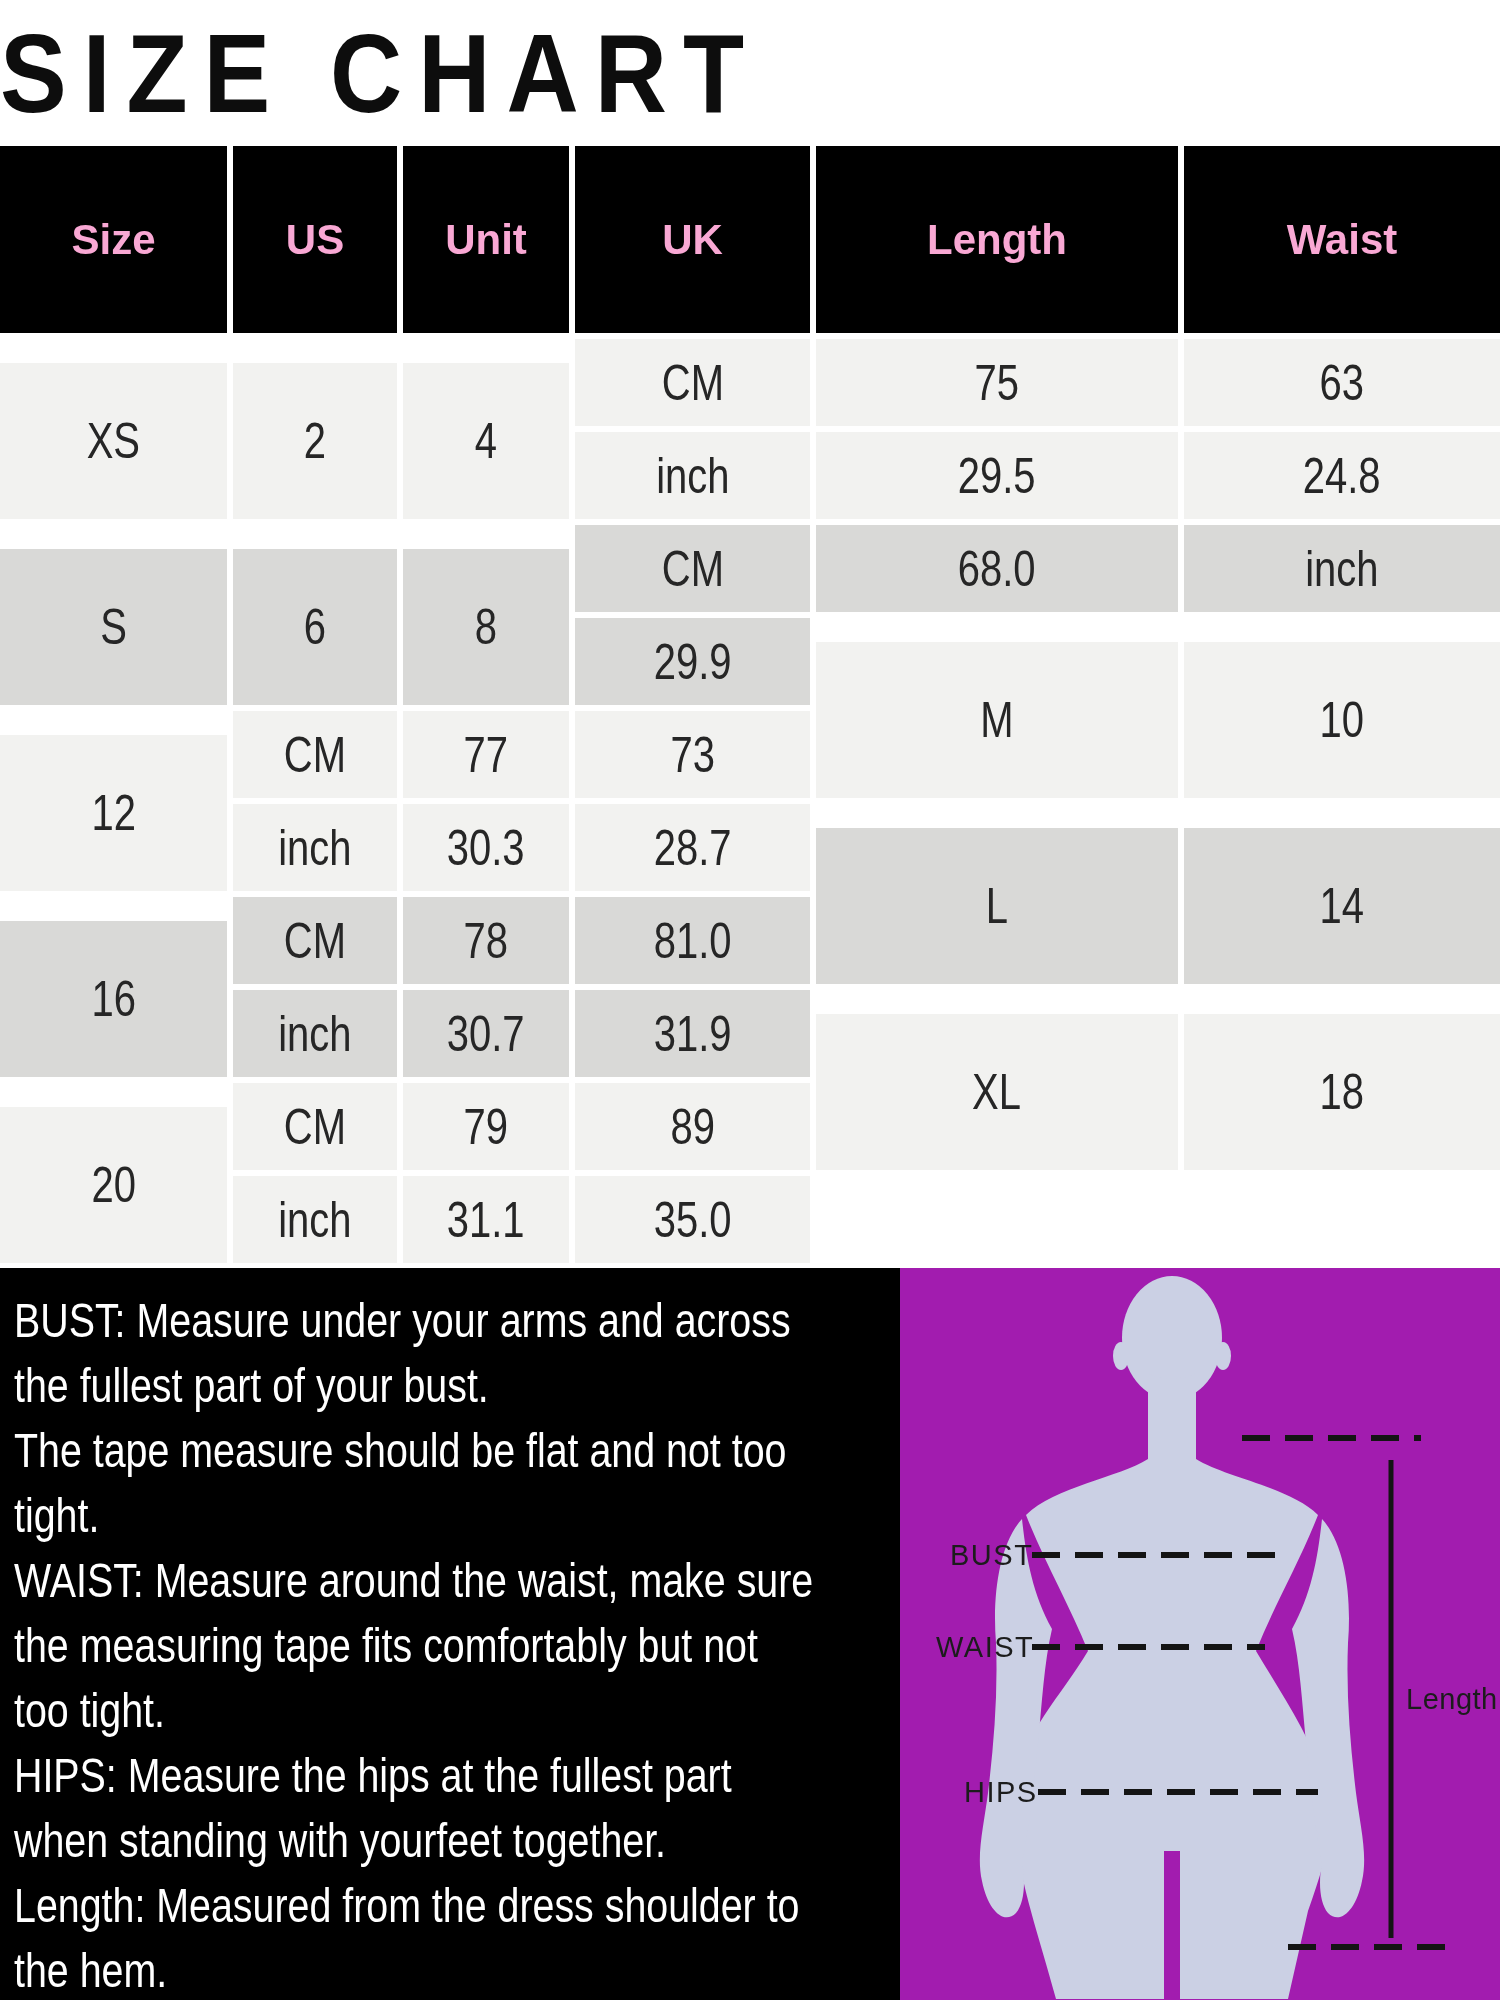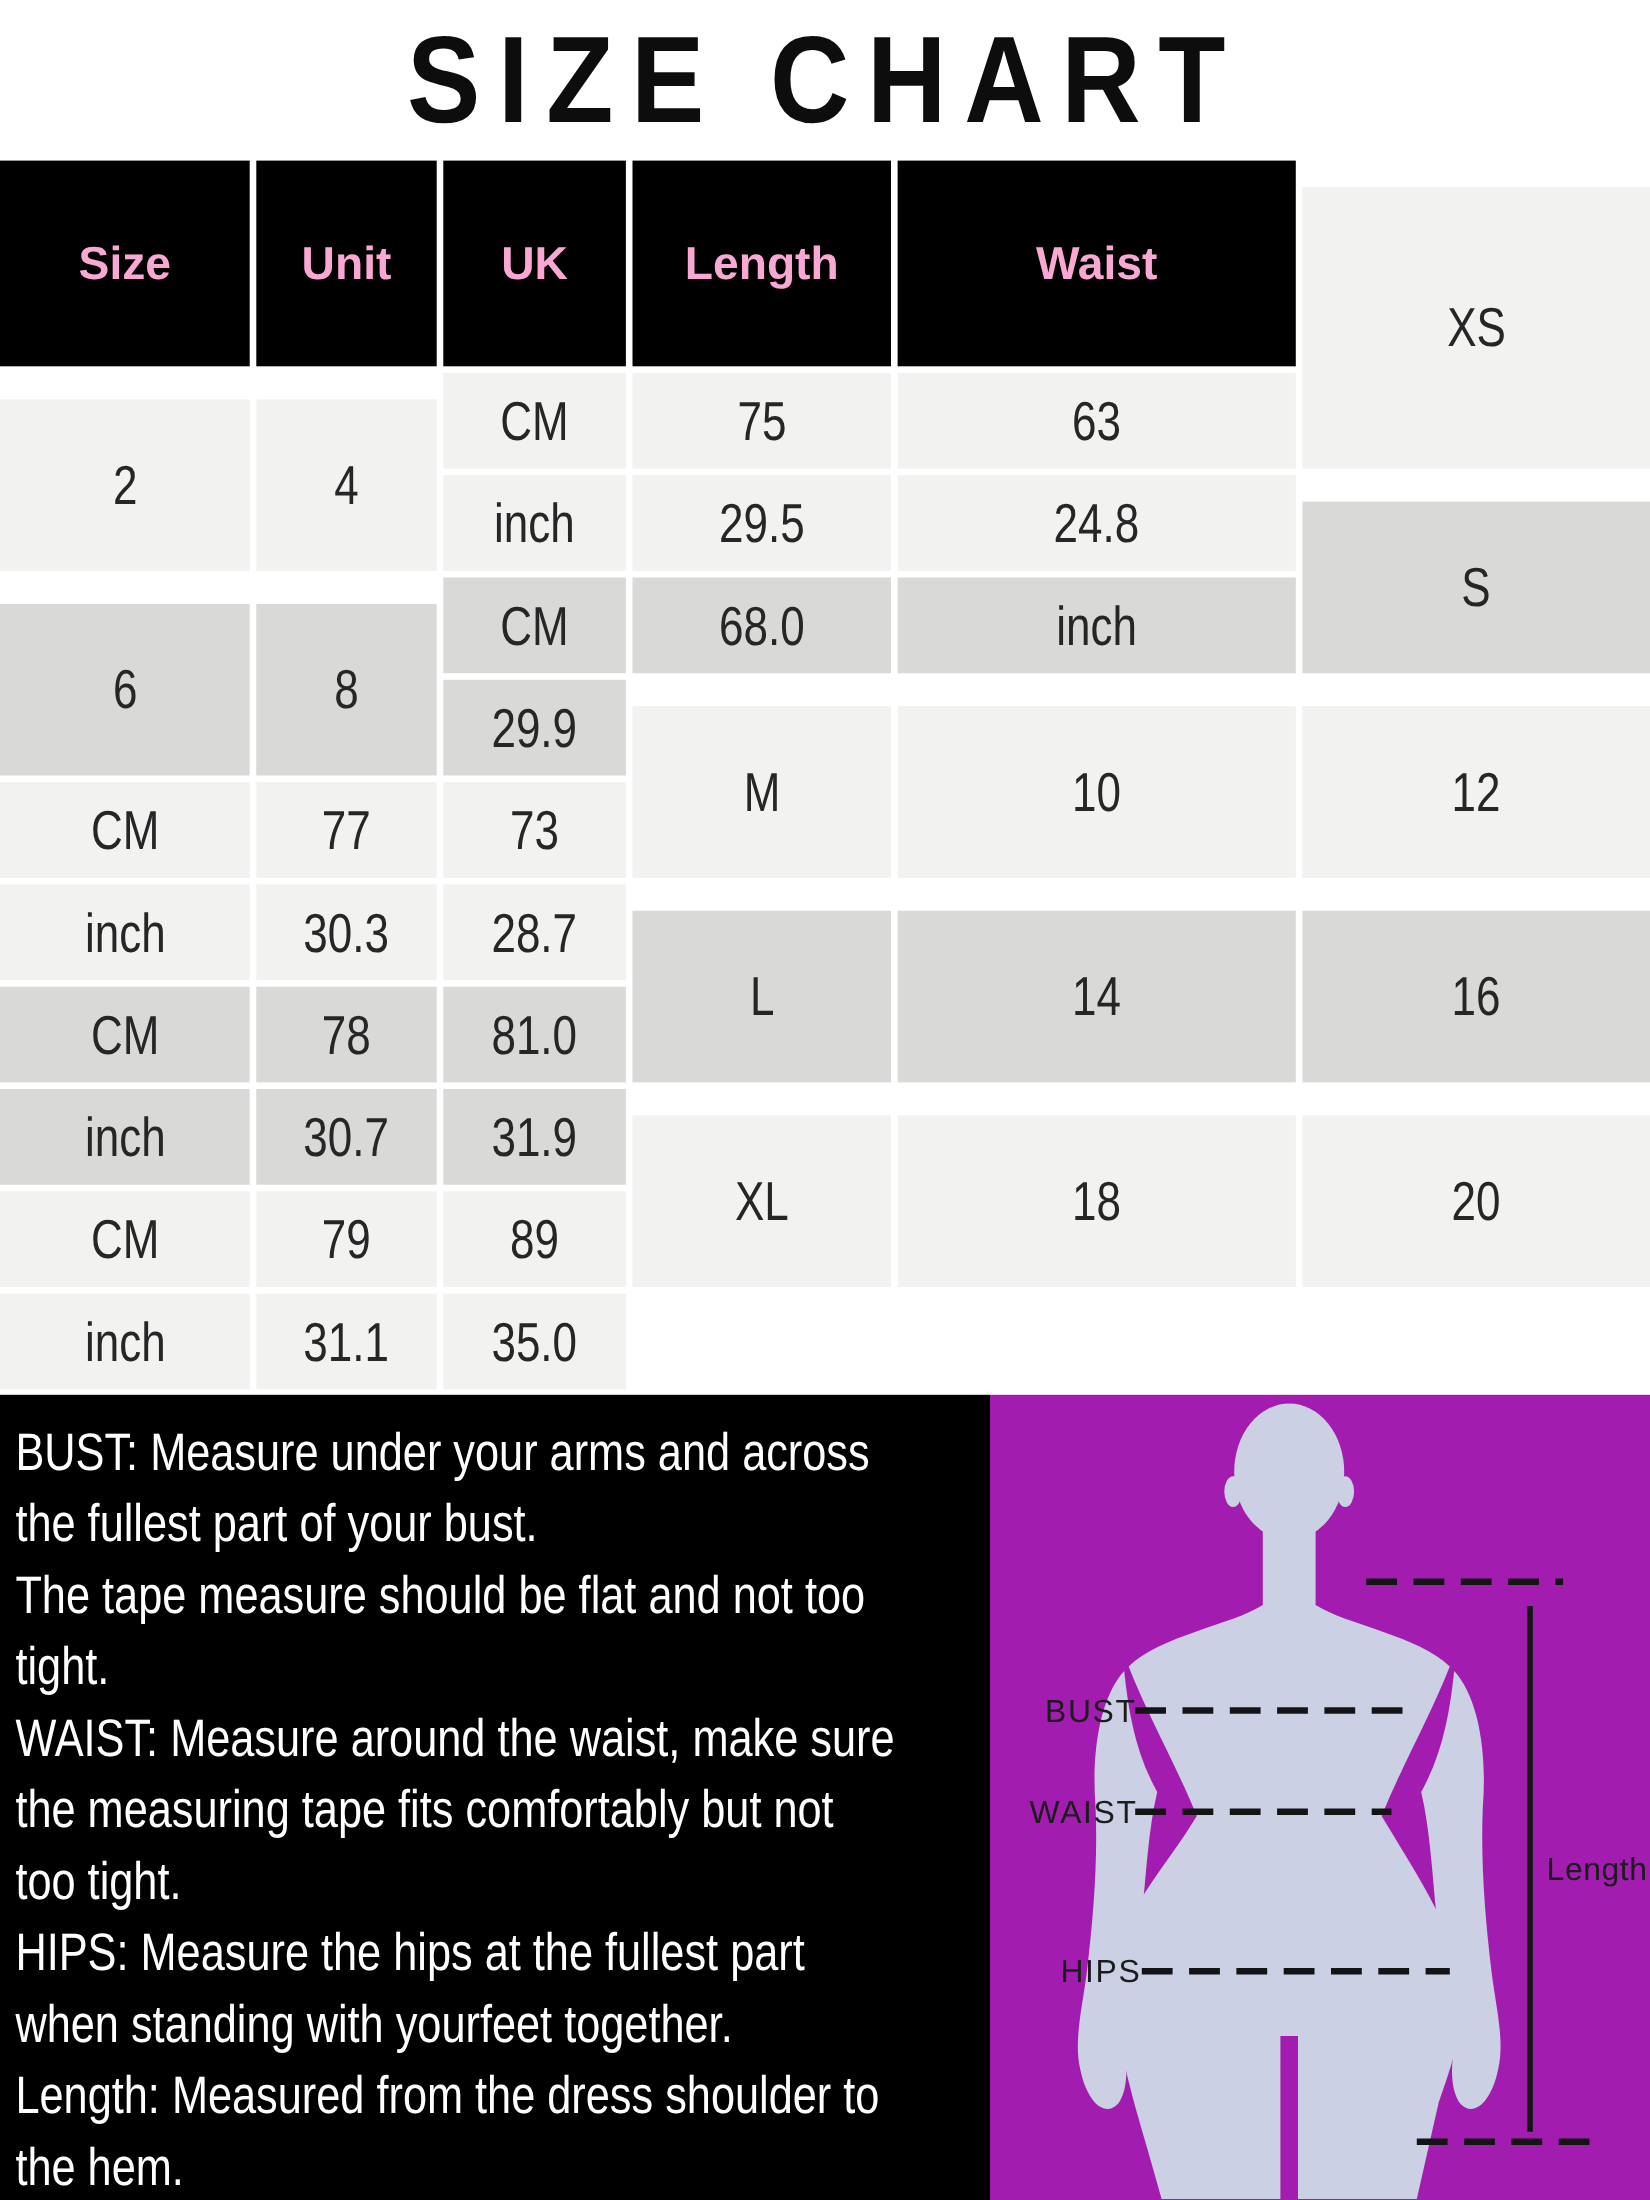--- a/index.html
+++ b/index.html
@@ -1,21 +1,21 @@
 <!DOCTYPE html>
 <html><head>
 <meta charset="utf-8">
 <style>
   html,body{margin:0;padding:0;}
   .page{
     position:relative; width:1500px; height:2000px; background:#ffffff;
     font-family:"Liberation Sans", sans-serif; overflow:hidden;
   }
   
-  .title-bar{height:146px; display:flex; align-items:center; justify-content:center;}
+  .title-bar{height:146px; display:flex; align-items:center; }
   .title-text{
     font-size:100px; font-weight:700; letter-spacing:16px; color:#0d0d0d;
     transform:scaleY(1.12); transform-origin:center; white-space:nowrap;
   }
   
   .size-table{
     display:grid;
     grid-template-columns:227px 164px 166px 235px 362px 316px;
     grid-template-rows:187px repeat(10, 87px);
     gap:6px;
@@ -52,20 +52,21 @@
 
 <div class="page">
 
   <div class="title-bar">
     <div class="title-text">SIZE CHART</div>
   </div>
 
   <div class="size-table">
 
     <div class="th">Size</div>
+    <div class="th">US</div>
     <div class="th">Unit</div>
     <div class="th">UK</div>
     <div class="th">Length</div>
     <div class="th">Waist</div>
 
     <div class="cell m a">
         <span>XS</span>
       </div>
     <div class="cell m a">
         <span>2</span>

